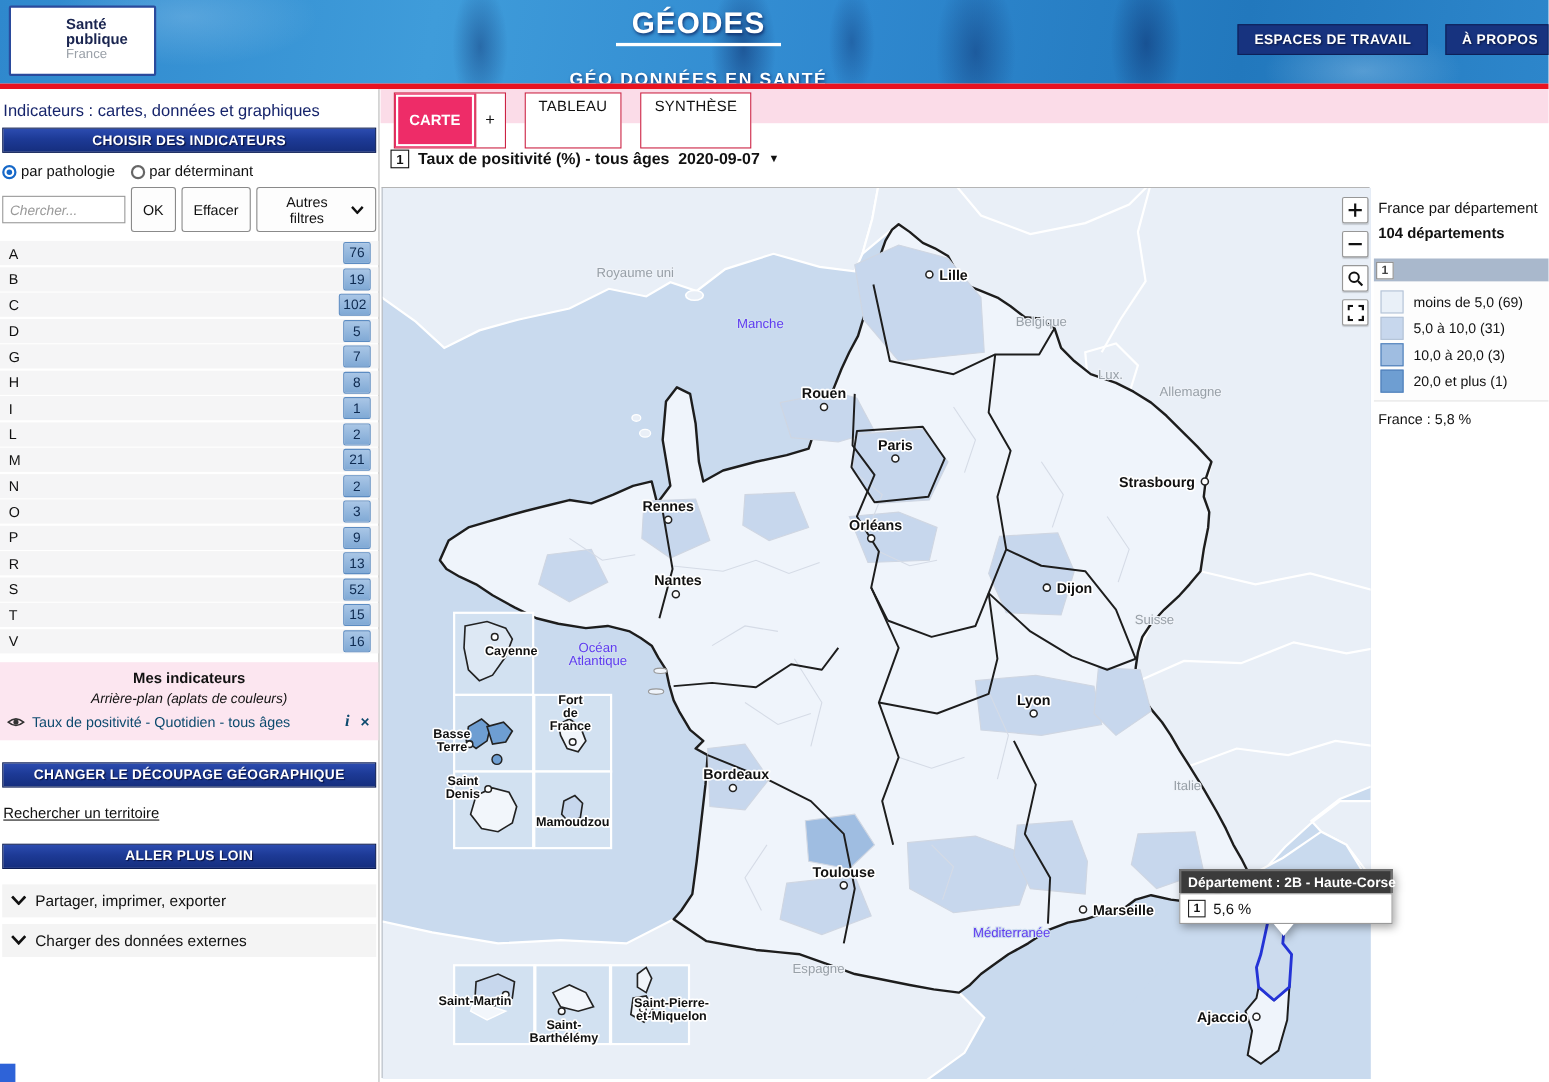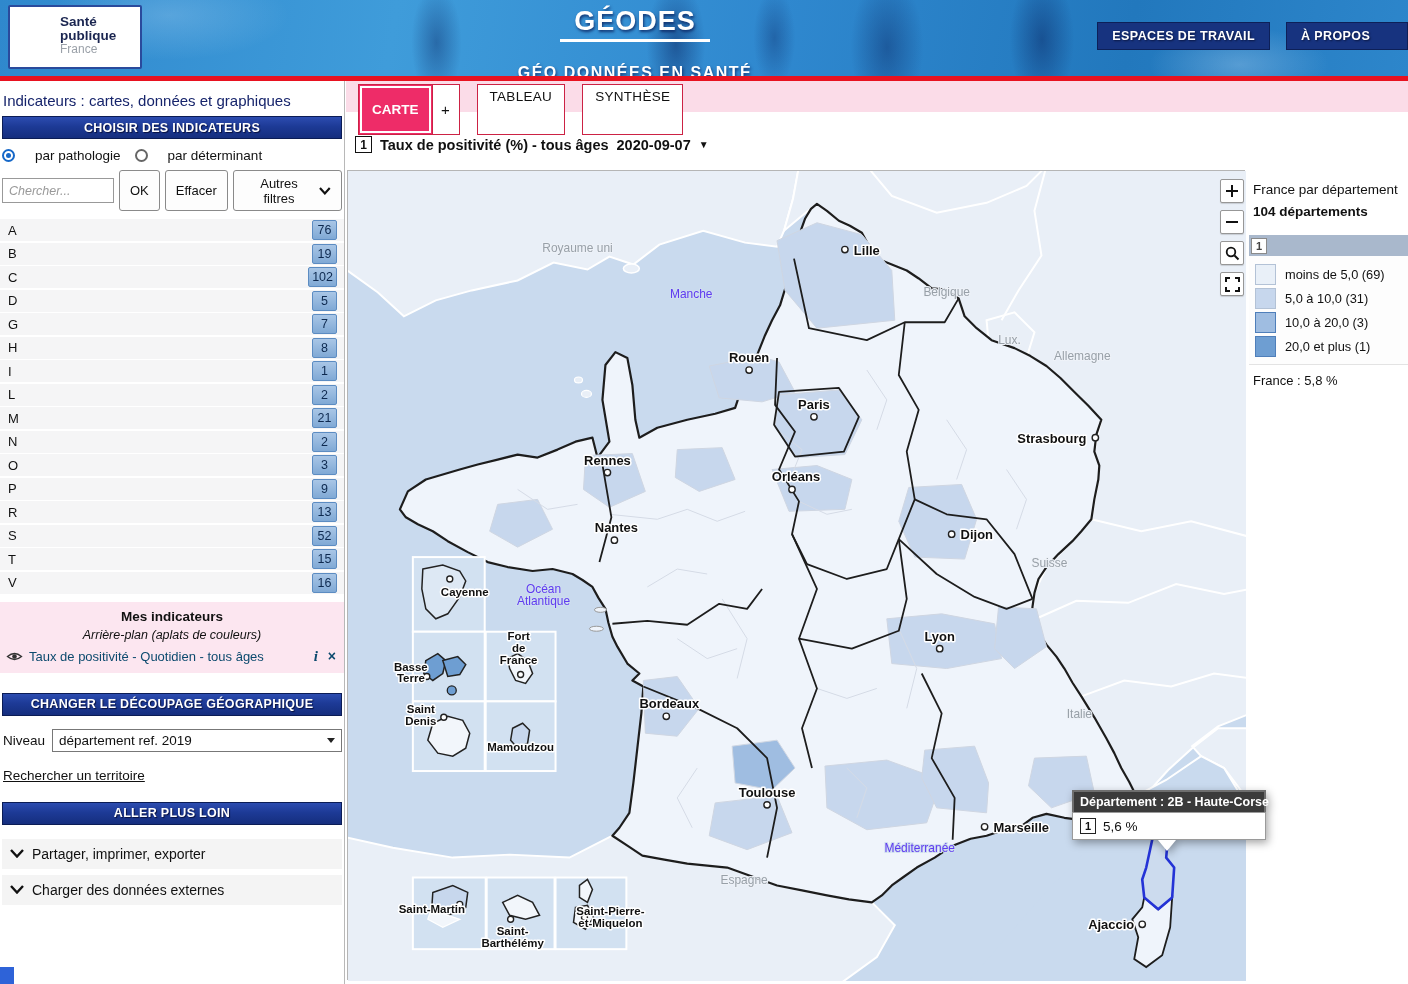--- a/index.html
+++ b/index.html
@@ -28,32 +28,32 @@
   .logo-l3 { font-size:12px; color:#9aa0a8; }
   .title-wrap { position:absolute; left:470px; top:6px; width:330px; text-align:center; }
   .geodes-title { display:inline-block; color:#fff; font-size:27px; font-weight:bold; letter-spacing:1px;
     border-bottom:3px solid #fff; padding:0 14px 2px; text-shadow:1px 2px 3px rgba(10,30,90,.8); }
   .geodes-sub { margin-top:22px; color:#fff; font-size:16px; font-weight:bold; letter-spacing:1.5px;
     text-shadow:1px 2px 3px rgba(10,30,90,.8); }
   .header-nav { position:absolute; right:0; top:22px; display:flex; gap:16px; }
   .nav-btn { height:28px; background:#17337f; border:1px solid #0d2058; color:#fff; font-weight:bold;
     font-size:12.5px; letter-spacing:.4px; padding:0 14px; display:flex; align-items:center; white-space:nowrap;
     text-shadow:1px 1px 2px rgba(0,0,20,.6); cursor:pointer; }
-  .nav-btn.clipped { width:122px; overflow:hidden;text-align:center; }
+  .nav-btn.clipped { width:94px; overflow:hidden;text-align:center; }
 
   
   .sidebar { position:absolute; left:0; top:81px; width:345px; height:903px; background:#fff;
     border-right:1px solid #b8b8b8; }
   .sb-title { margin:11px 0 0 3px; font-size:15px; color:#16246b; }
   .banner { margin:7px 2px 0 2px; height:23px; display:flex; align-items:center; justify-content:center;
     background:linear-gradient(180deg,#2c4cb0 0%,#1d3a96 45%,#152e7e 100%); border:1px solid #0b1c55;
     color:#fff; font-weight:bold; font-size:12.5px; letter-spacing:.3px; cursor:pointer;
     text-shadow:1px 1px 1px rgba(0,0,30,.7); }
   .radio-row { margin:9px 0 0 2px; display:flex; align-items:center; gap:14px; font-size:13.5px; color:#111; }
-  .radio-item { display:flex; align-items:center; gap:20px; cursor:pointer; }
+  .radio-item { display:flex; align-items:flex-end; gap:4px; cursor:pointer; }
   .radio-circ { width:13px; height:13px; border-radius:50%; border:2px solid #1668c8; position:relative; background:#fff; }
   .radio-circ.off { border-color:#666; }
   .radio-circ.on::after { content:""; position:absolute; left:2px; top:2px; width:5px; height:5px;
     border-radius:50%; background:#1668c8; }
   .search-row { margin:7px 2px 0 2px; display:flex; align-items:center; gap:5px; }
   .search-input { width:112px; height:25px; border:1px solid #999; font-size:12.5px; font-style:italic;
     color:#888; padding:0 6px; }
   .search-input::placeholder { color:#999; font-style:italic; }
   .btn { height:41px; background:#fdfdfd; border:1px solid #8a8a8a; border-radius:3px; font-size:13px;
     color:#111; padding:0 10px; display:flex; align-items:center; gap:5px; cursor:pointer;
@@ -275,27 +275,20 @@
           </svg>
         </span>
         <span class="txt">Taux de positivité - Quotidien - tous âges</span>
         <span class="mes-i">i</span>
         <span class="mes-x">×</span>
       </div>
     </div>
 
     <div class="banner" style="margin-top:20px;">CHANGER LE DÉCOUPAGE GÉOGRAPHIQUE</div>
 
-    <div class="niveau-row">
-      <span>Niveau</span>
-      <span class="select-box">
-        <span>département ref. 2019</span>
-        <span class="select-caret"></span>
-      </span>
-    </div>
 
     <a class="terr-link">Rechercher un territoire</a>
 
     <div class="banner" style="margin-top:18px;">ALLER PLUS LOIN</div>
 
     <div class="collapsible first">
       <svg width="14" height="9" viewBox="0 0 14 9">
         <polyline points="1,1 7,7.5 13,1" fill="none" stroke="#111" stroke-width="2.4"></polyline>
       </svg>
       <span>Partager, imprimer, exporter</span>

